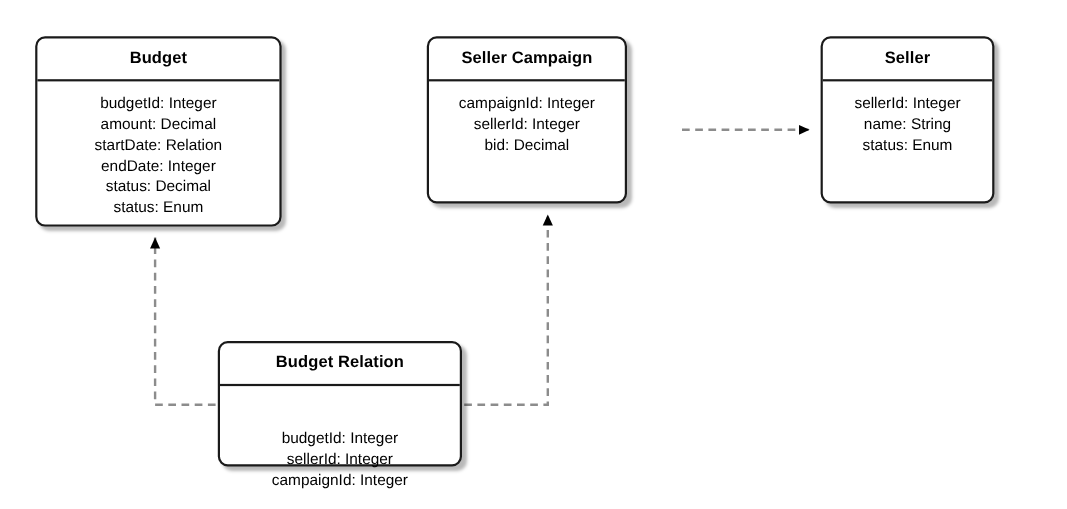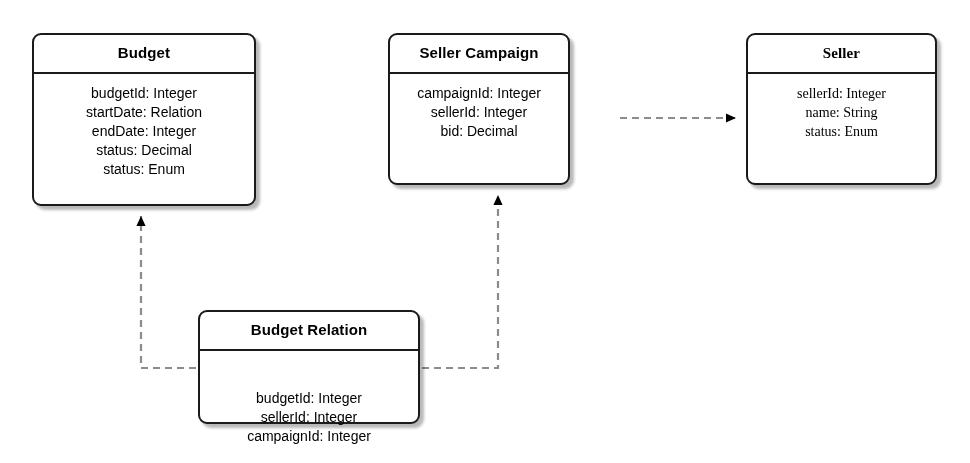--- a/index.html
+++ b/index.html
@@ -84,39 +84,40 @@
 
     <path class="connector" id="conn-2" fill="none" stroke="#8c8c8c" stroke-width="2.2" stroke-dasharray="7,5" marker-end="url(#arrow-filled)" d="M 422 368 L 498 368 L 498 195"></path>
   </svg>
 
   <div class="entity" id="entity-budget" style="left: 32px; top: 33px; width: 224px; height: 173px; border-color: rgb(26, 26, 26);">
     <div class="entity-header">
       <div class="entity-title">Budget</div>
     </div>
     <div class="entity-body">
       <div class="attr">budgetId: Integer</div>
+      <div class="attr">amount: Decimal</div>
       <div class="attr">startDate: Relation</div>
       <div class="attr">endDate: Integer</div>
       <div class="attr">status: Decimal</div>
       <div class="attr">status: Enum</div>
     </div>
   </div>
 
   <div class="entity" id="entity-seller-campaign" style="left: 388px; top: 33px; width: 182px; height: 152px; border-color: rgb(26, 26, 26);">
     <div class="entity-header">
       <div class="entity-title">Seller Campaign</div>
     </div>
     <div class="entity-body">
       <div class="attr">campaignId: Integer</div>
       <div class="attr">sellerId: Integer</div>
       <div class="attr">bid: Decimal</div>
     </div>
   </div>
 
-  <div class="entity" id="entity-seller" style="left: 746px; top: 33px; width: 191px; height: 152px; border-color: rgb(26, 26, 26); font-family: Liberation Serif, serif;">
+  <div class="entity" id="entity-seller" style="left: 746px; top: 33px; width: 158px; height: 152px; border-color: rgb(26, 26, 26);">
     <div class="entity-header">
       <div class="entity-title">Seller</div>
     </div>
     <div class="entity-body">
       <div class="attr">sellerId: Integer</div>
       <div class="attr">name: String</div>
       <div class="attr">status: Enum</div>
     </div>
   </div>
 

